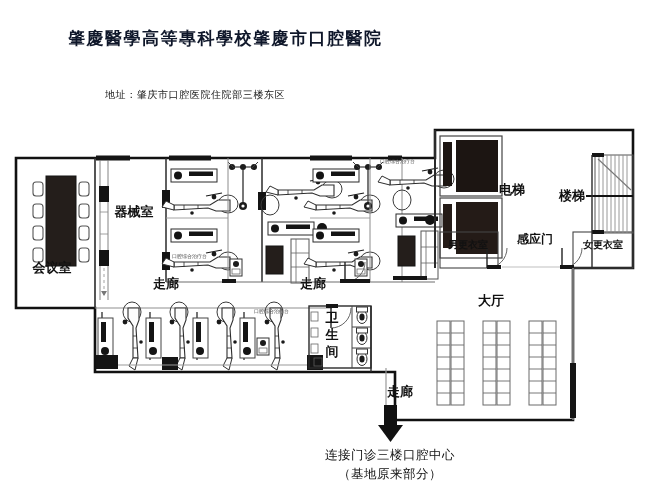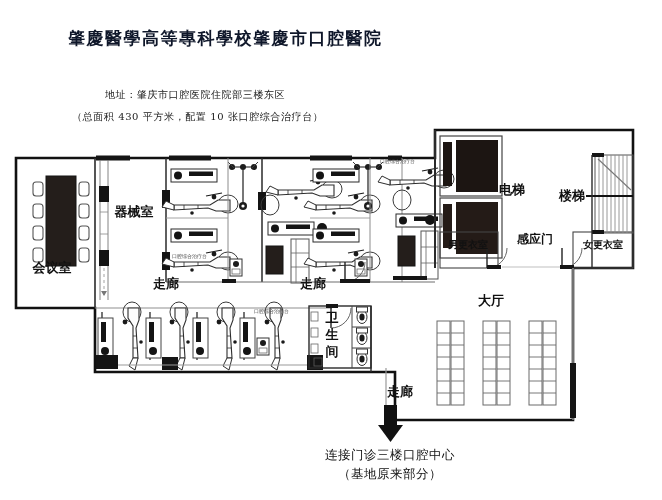--- a/index.html
+++ b/index.html
@@ -45,21 +45,20 @@
 </style>
 </head>
 <body>
 
 <div id="stage">
 
   <div class="title-block">
     <div class="title-line">肇慶醫學高等專科學校肇慶市口腔醫院</div>
   </div>
   <div class="sub-line sub1">地址：肇庆市口腔医院住院部三楼东区</div>
-  <div class="sub-line sub2">（总面积 430 平方米，配置 10 张口腔综合治疗台）</div>
 
   <svg id="plan" width="662" height="500" viewBox="0 0 662 500">
 
     <defs>
 
       <g id="dentalH">
         <ellipse cx="32" cy="-1" rx="10" ry="9" fill="none" stroke="#3a3a3a" stroke-width="1"></ellipse>
         <path d="M-22,0 L14,0 L22,-5 L34,-5 L34,6 L20,6 L12,3 L-22,5 Z" fill="#fdfdfd" stroke="#2e2e2e" stroke-width="1.1"></path>
         <path d="M-22,0 L-30,-4 L-34,2 L-22,5 Z" fill="#fff" stroke="#2e2e2e" stroke-width="1"></path>
         <line x1="-12" y1="0" x2="-12" y2="5" stroke="#2e2e2e" stroke-width=".8"></line>

